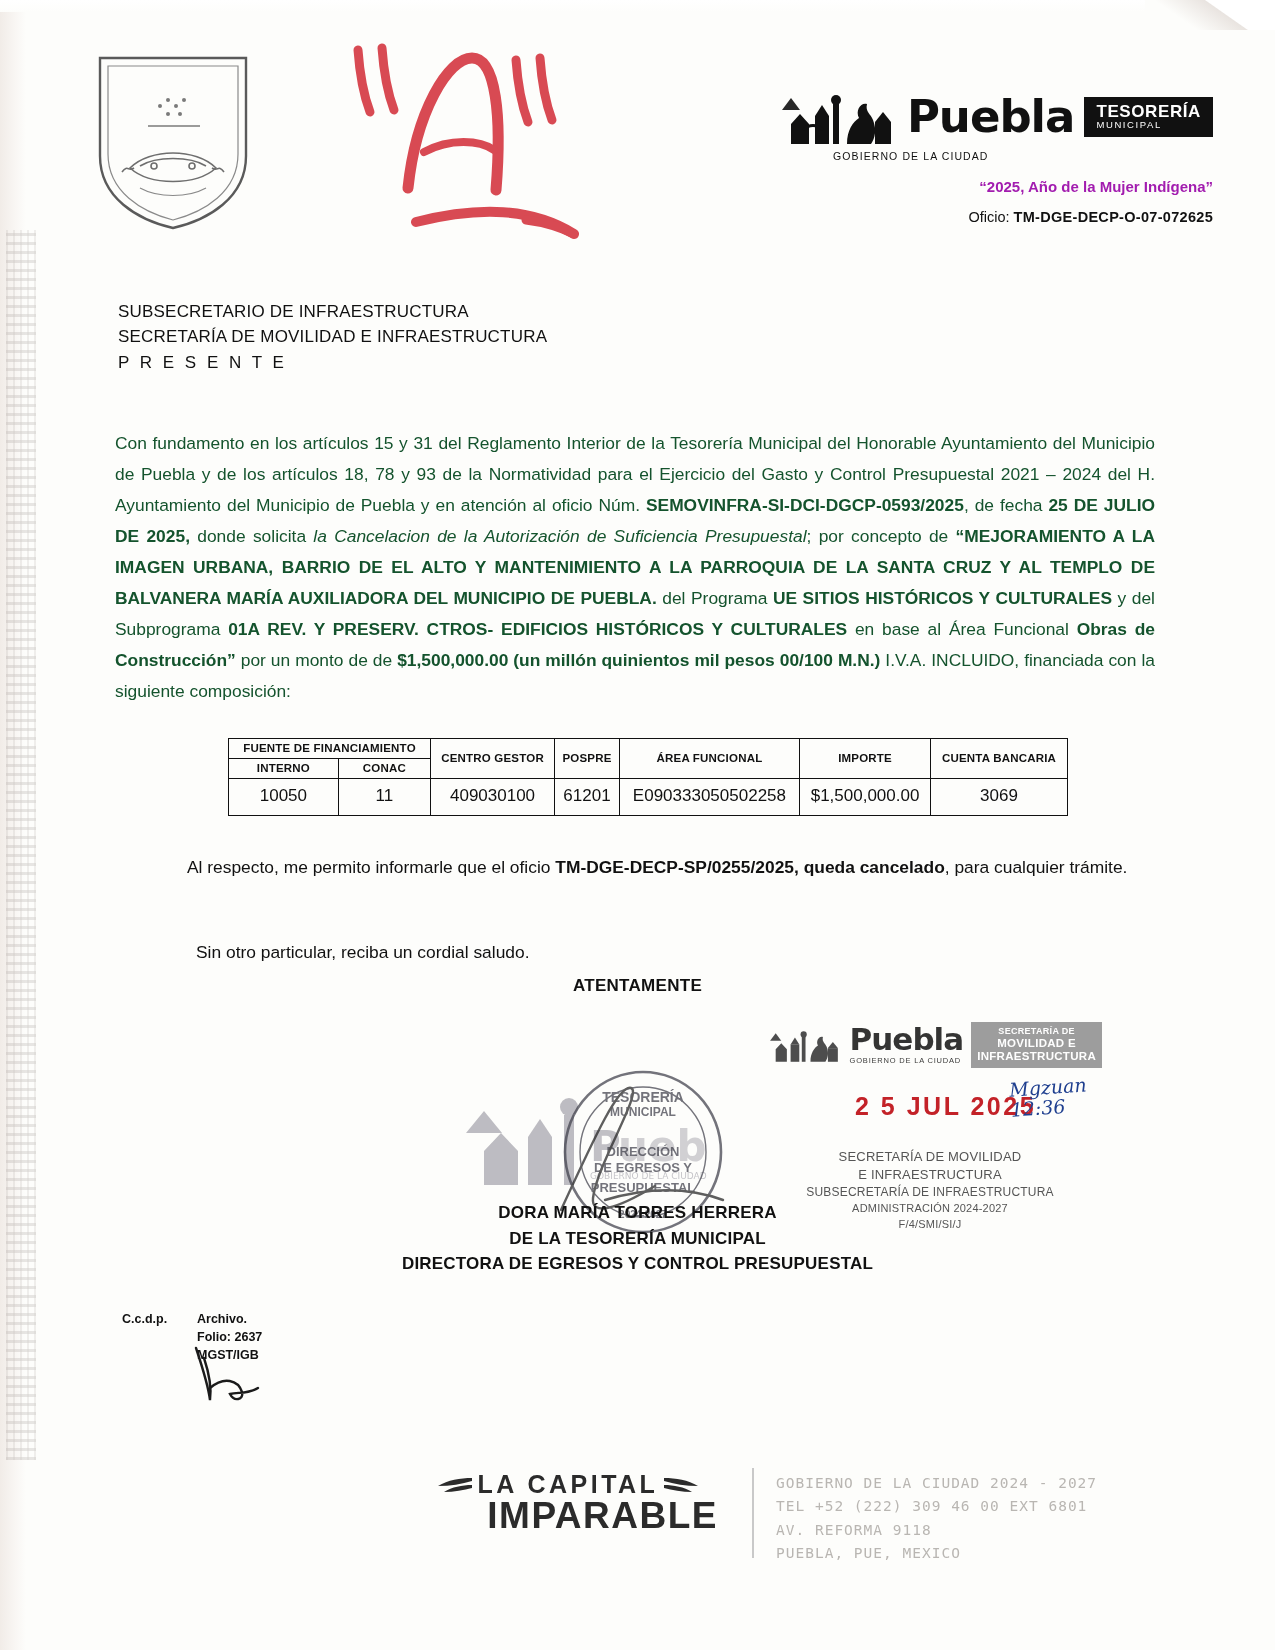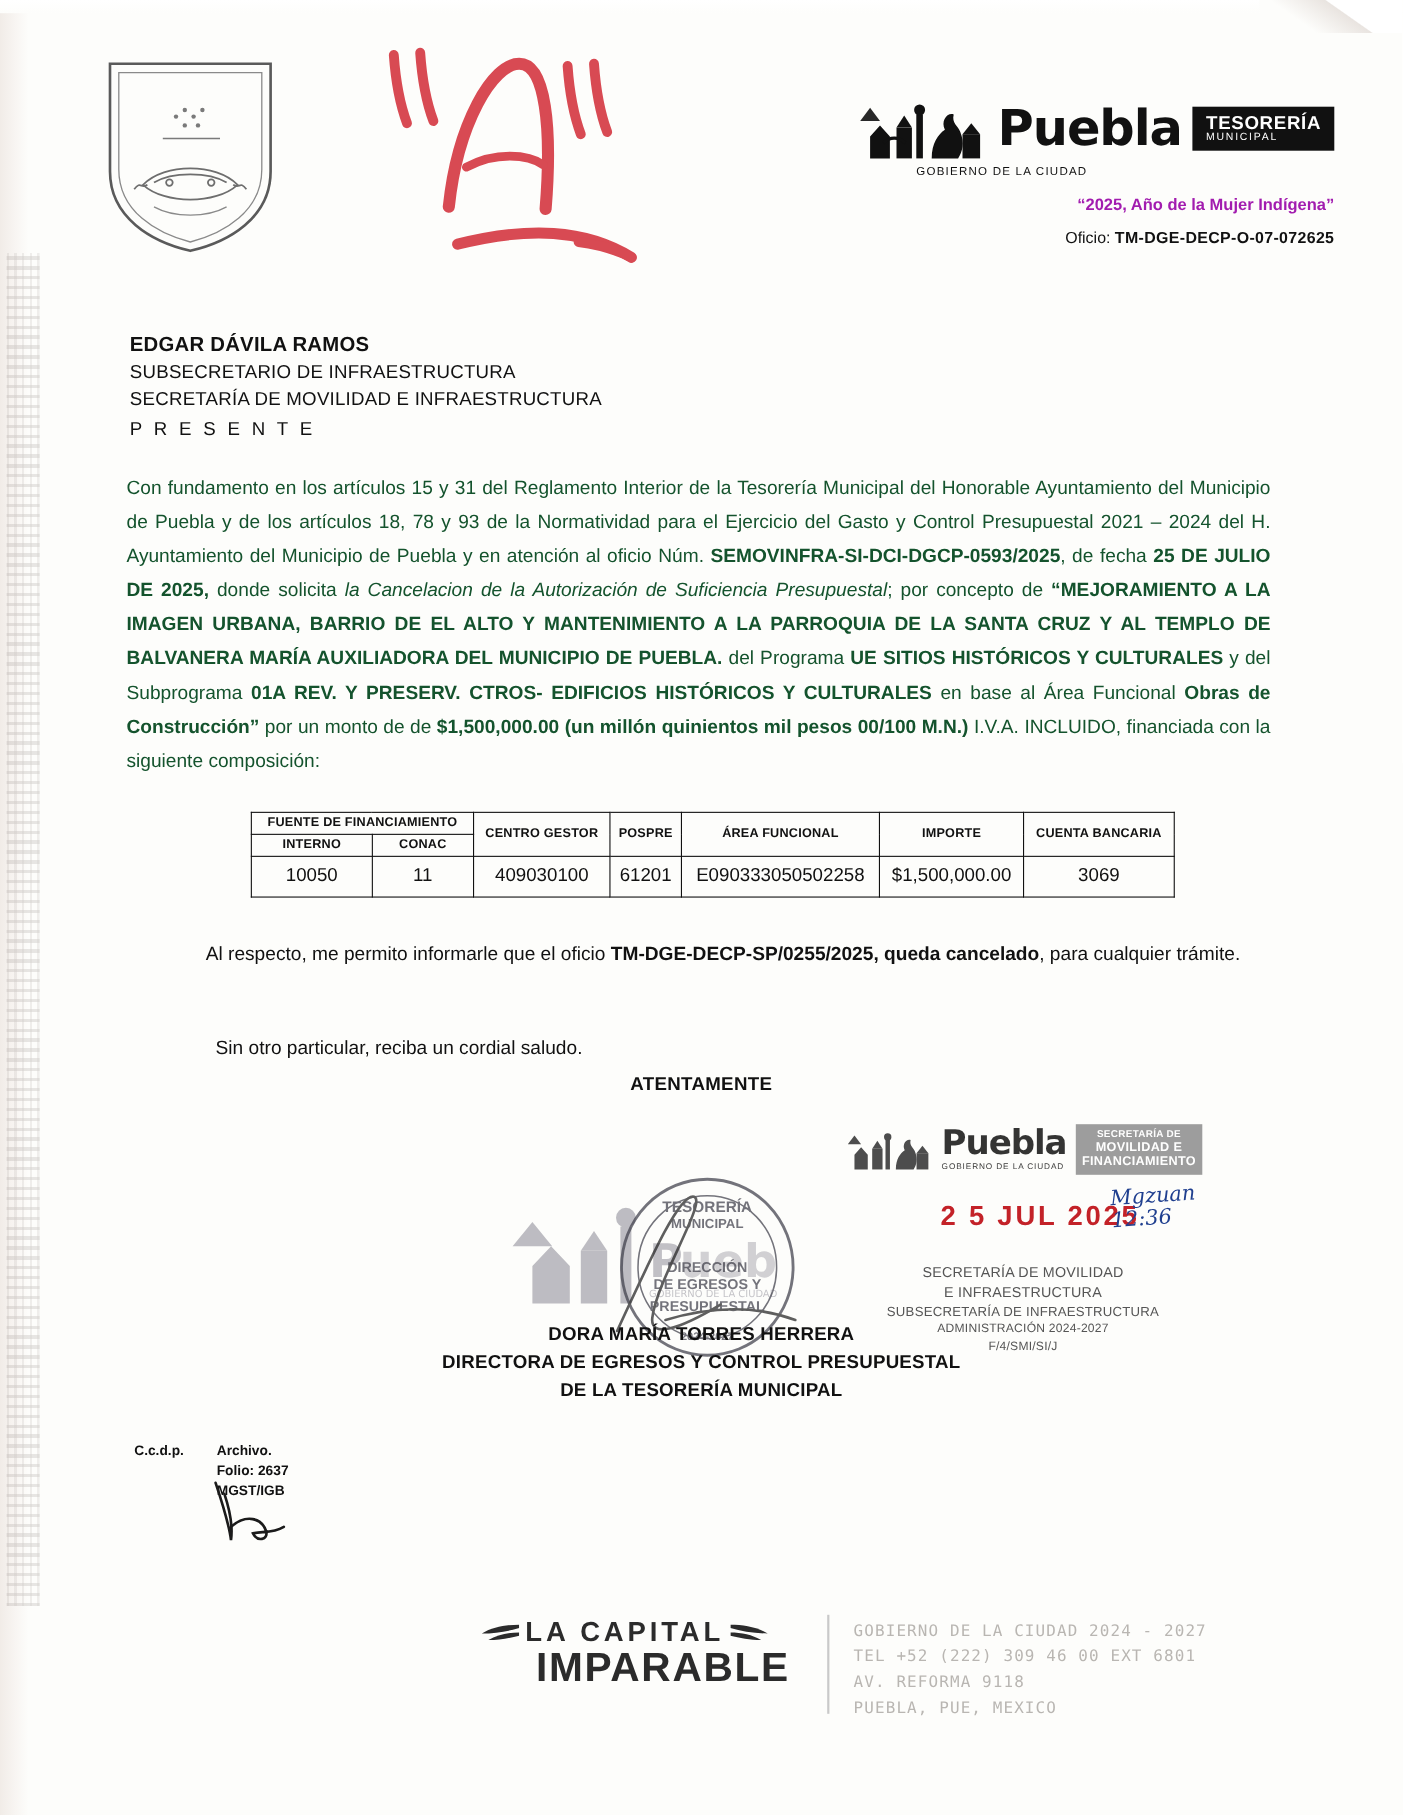--- a/index.html
+++ b/index.html
@@ -440,21 +440,20 @@
     </div>
     <div class="brand-sub">GOBIERNO DE LA CIUDAD</div>
     <div class="slogan">“2025, Año de la Mujer Indígena”</div>
     <div class="oficio">
       <span>Oficio:</span>
       <b>TM-DGE-DECP-O-07-072625</b>
     </div>
   </div>
 
   <div class="addressee">
-    <div class="name">EDGAR DÁVILA RAMOS</div>
     <div class="line">SUBSECRETARIO DE INFRAESTRUCTURA</div>
     <div class="line">SECRETARÍA DE MOVILIDAD E INFRAESTRUCTURA</div>
     <div class="presente">P R E S E N T E</div>
   </div>
 
   <div class="body-text">
     <span>Con fundamento en los artículos 15 y 31 del Reglamento Interior de la Tesorería Municipal del Honorable Ayuntamiento del Municipio de Puebla y de los artículos 18, 78 y 93 de la Normatividad para el Ejercicio del Gasto y Control Presupuestal 2021 – 2024 del H. Ayuntamiento del Municipio de Puebla y en atención al oficio Núm. </span><b>SEMOVINFRA-SI-DCI-DGCP-0593/2025</b><span>, de fecha </span><b>25 DE JULIO DE 2025,</b><span> donde solicita </span><i>la Cancelacion de la Autorización de Suficiencia Presupuestal</i><span>; por concepto de </span><b>“MEJORAMIENTO A LA IMAGEN URBANA, BARRIO DE EL ALTO Y MANTENIMIENTO A LA PARROQUIA DE LA SANTA CRUZ Y AL TEMPLO DE BALVANERA MARÍA AUXILIADORA DEL MUNICIPIO DE PUEBLA.</b><span> del Programa </span><b>UE SITIOS HISTÓRICOS Y CULTURALES</b><span> y del Subprograma </span><b>01A REV. Y PRESERV. CTROS- EDIFICIOS HISTÓRICOS Y CULTURALES</b><span> en base al Área Funcional </span><b>Obras de Construcción”</b><span> por un monto de de </span><b>$1,500,000.00 (un millón quinientos mil pesos 00/100 M.N.)</b><span> I.V.A. INCLUIDO, financiada con la siguiente composición:</span>
   </div>
 
   <div class="table-wrap">
@@ -545,43 +544,43 @@
           </g>
         </svg>
       </div>
       <div>
         <div class="brand-word">Puebla</div>
         <div class="brand-sub">GOBIERNO DE LA CIUDAD</div>
       </div>
       <div class="smi-tag">
         <div>SECRETARÍA DE</div>
         <div class="big">MOVILIDAD E</div>
-        <div class="big">FINANCIAMIENTO</div>
+        <div class="big">INFRAESTRUCTURA</div>
       </div>
     </div>
   </div>
 
   <div class="datestamp">2 5  JUL 2025</div>
   <div class="hand-note">
     <div>Mgzuan</div>
     <div>12:36</div>
   </div>
 
   <div class="smi-footer">
     <div>SECRETARÍA DE MOVILIDAD</div>
     <div>E INFRAESTRUCTURA</div>
     <div class="l3">SUBSECRETARÍA DE INFRAESTRUCTURA</div>
     <div class="l4">ADMINISTRACIÓN 2024-2027</div>
     <div class="l4">F/4/SMI/SI/J</div>
   </div>
 
   <div class="signer">
     <div>DORA MARÍA TORRES HERRERA</div>
+    <div>DE LA TESORERÍA MUNICIPAL</div>
     <div>DIRECTORA DE EGRESOS Y CONTROL PRESUPUESTAL</div>
-    <div>DE LA TESORERÍA MUNICIPAL</div>
   </div>
 
   <div class="ccdp">
     <span>C.c.d.p.</span>
     <span class="col2">
       <span>Archivo.</span><br>
       <span>Folio: 2637</span><br>
       <span>MGST/IGB</span>
     </span>
   </div>

